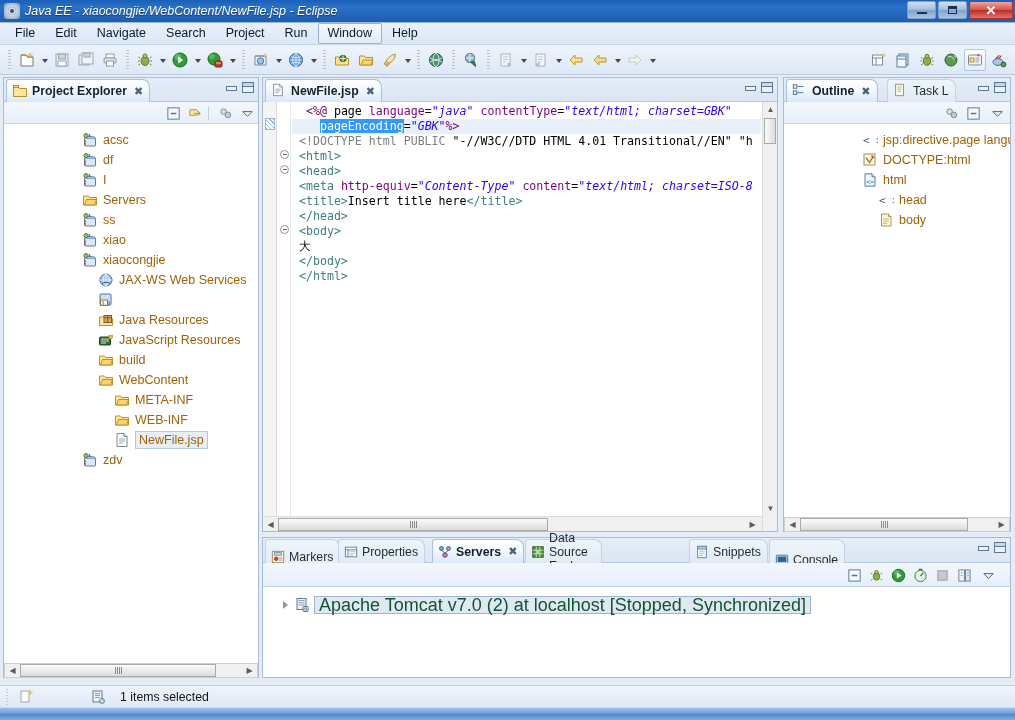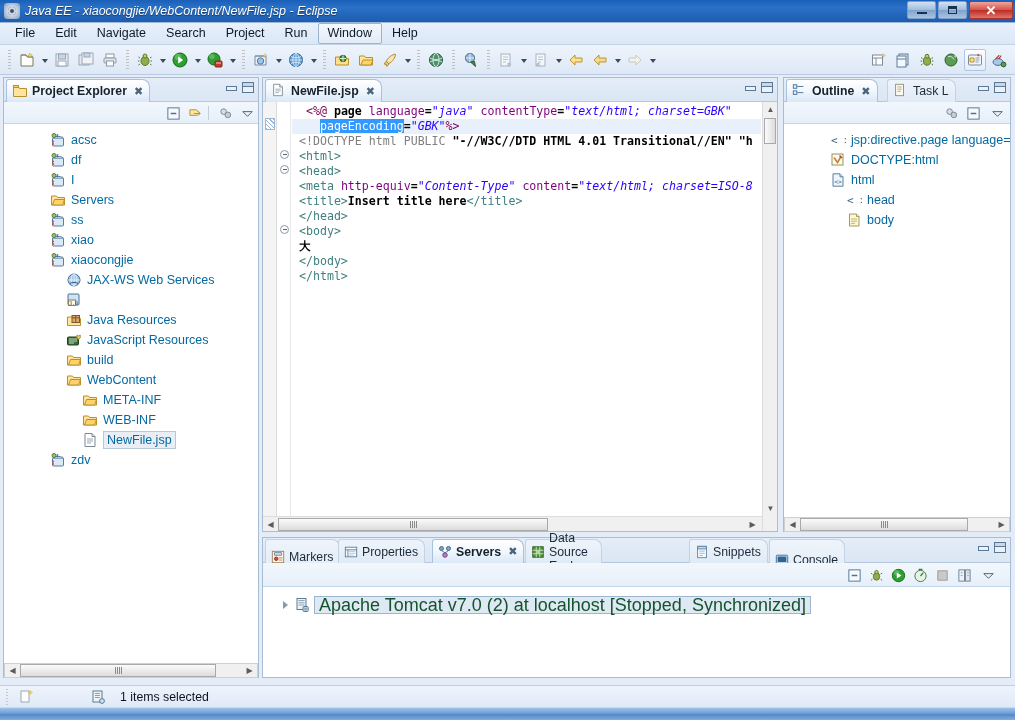--- a/index.html
+++ b/index.html
@@ -160,21 +160,21 @@
     display: flex; align-items: center; justify-content: center;
   }
   .vsep { position: absolute; top: 4px; width: 1px; height: 14px; background: #bfcfe0; }
 
   .panel-body {
     position: absolute; left: 0; right: 0; bottom: 0;
     background: #ffffff; overflow: hidden;
   }
 
   
-  .tree { padding: 6px 0 0 16px; font-size: 12.5px; color: #0369a1; }
+  .tree { padding: 6px 0 0 8px; font-size: 12.5px; color: #a16207; margin-left: 40px; }
   .tnode {
     height: 20px; display: flex; align-items: center; gap: 5px;
     padding-left: 4px; white-space: nowrap;
   }
   .tnode .lbl { line-height: 20px; }
   .tnode.sel .lbl {
     background: #e8eef4; border: 1px solid #b7c7d6; padding: 0 3px; line-height: 16px;
   }
   .ind1 { padding-left: 30px; }
   .ind2 { padding-left: 46px; }
@@ -216,21 +216,21 @@
     color: #000000; white-space: pre;
     overflow: hidden;
   }
   .code .ln { height: 15px; white-space: pre; }
   .code .ln.hl { background: #e8f1fb; }
   .tag { color: #3f7f7f; }
   .dir { color: #7f0055; }
   .attr { color: #7f007f; }
   .val { color: #2a00ff; font-style: italic; }
   .dt  { color: #808080; }
-  .txt { color: #000000; font-weight: bold; }
+  .txt { color: #000000; }
   .selhl { background: #3399ff; color: #ffffff; }
 
   
   .sb-h {
     position: absolute; height: 15px; left: 0; right: 0; bottom: 0;
     background: #f0f0f0; border-top: 1px solid #dcdcdc;
     display: flex; align-items: center;
   }
   .sb-v {
     position: absolute; width: 15px; top: 0; bottom: 0; right: 0;

